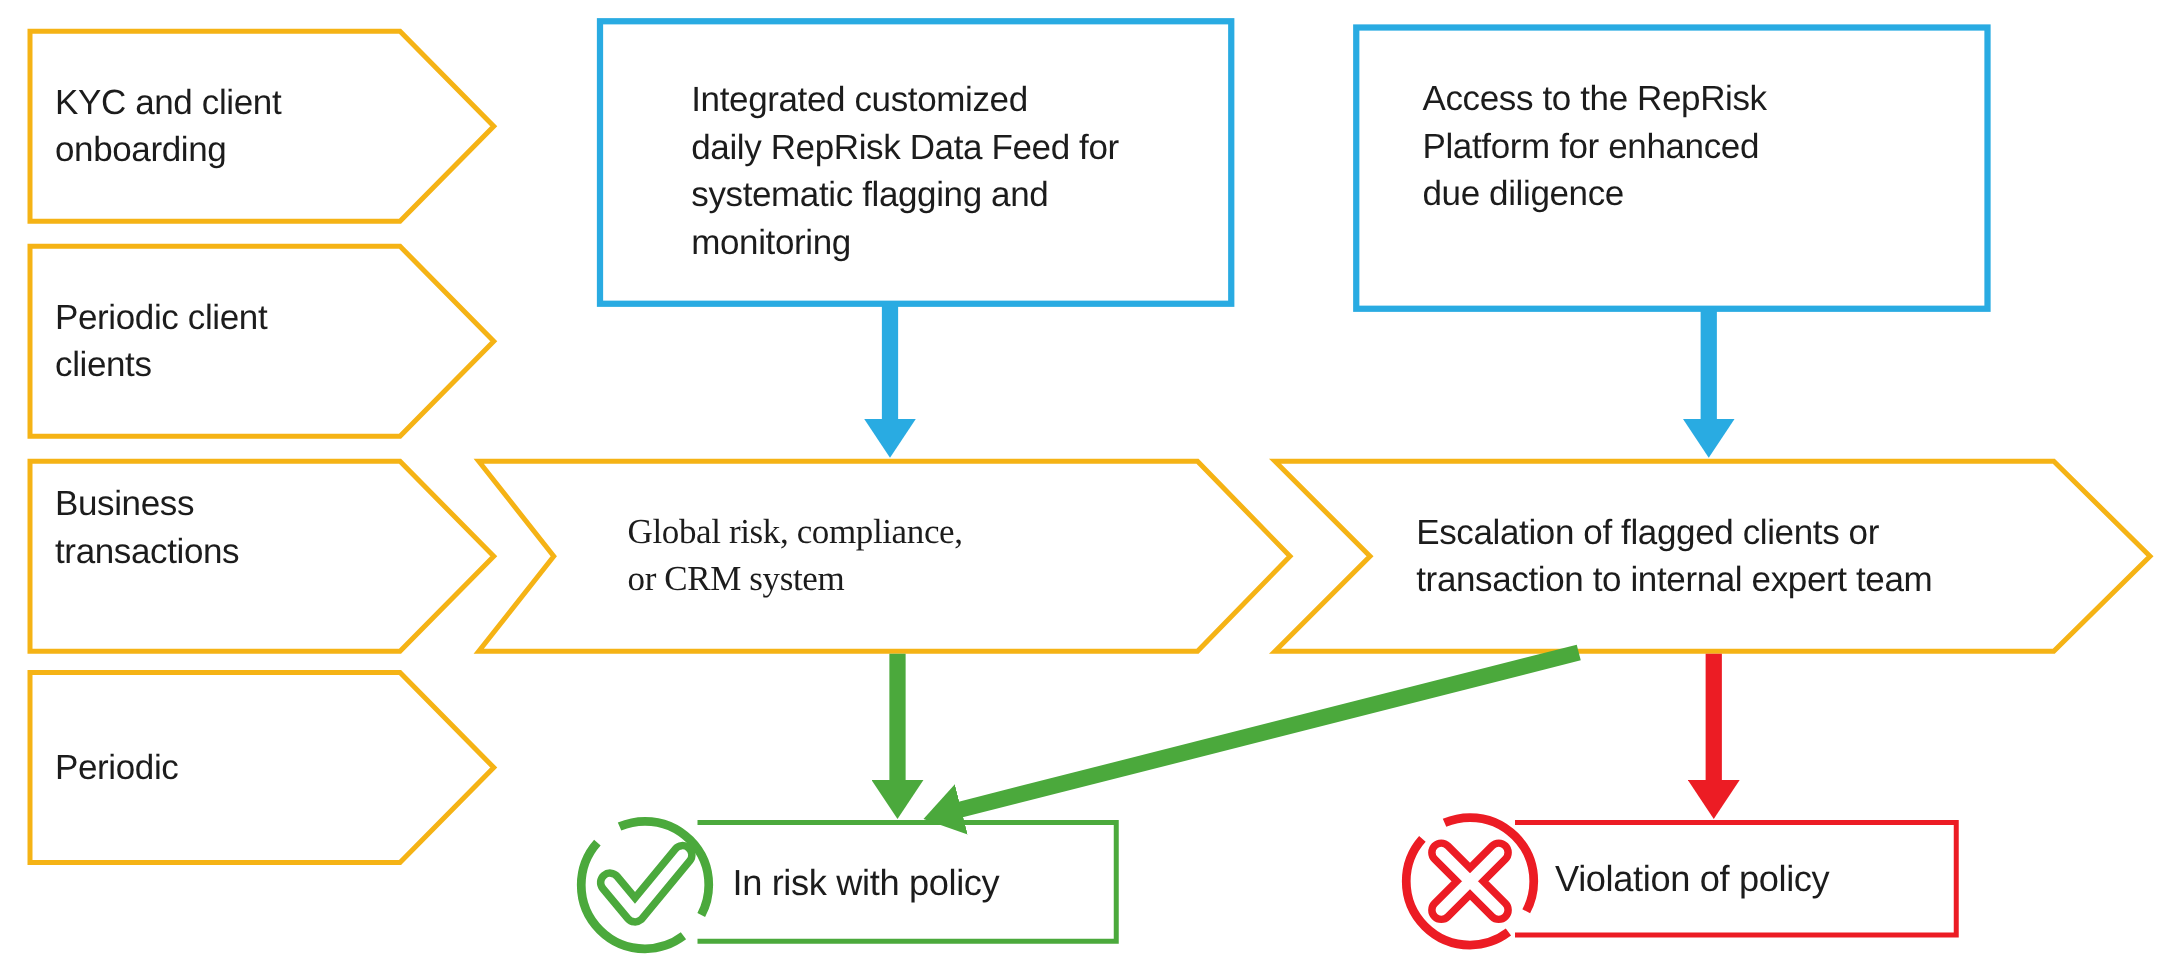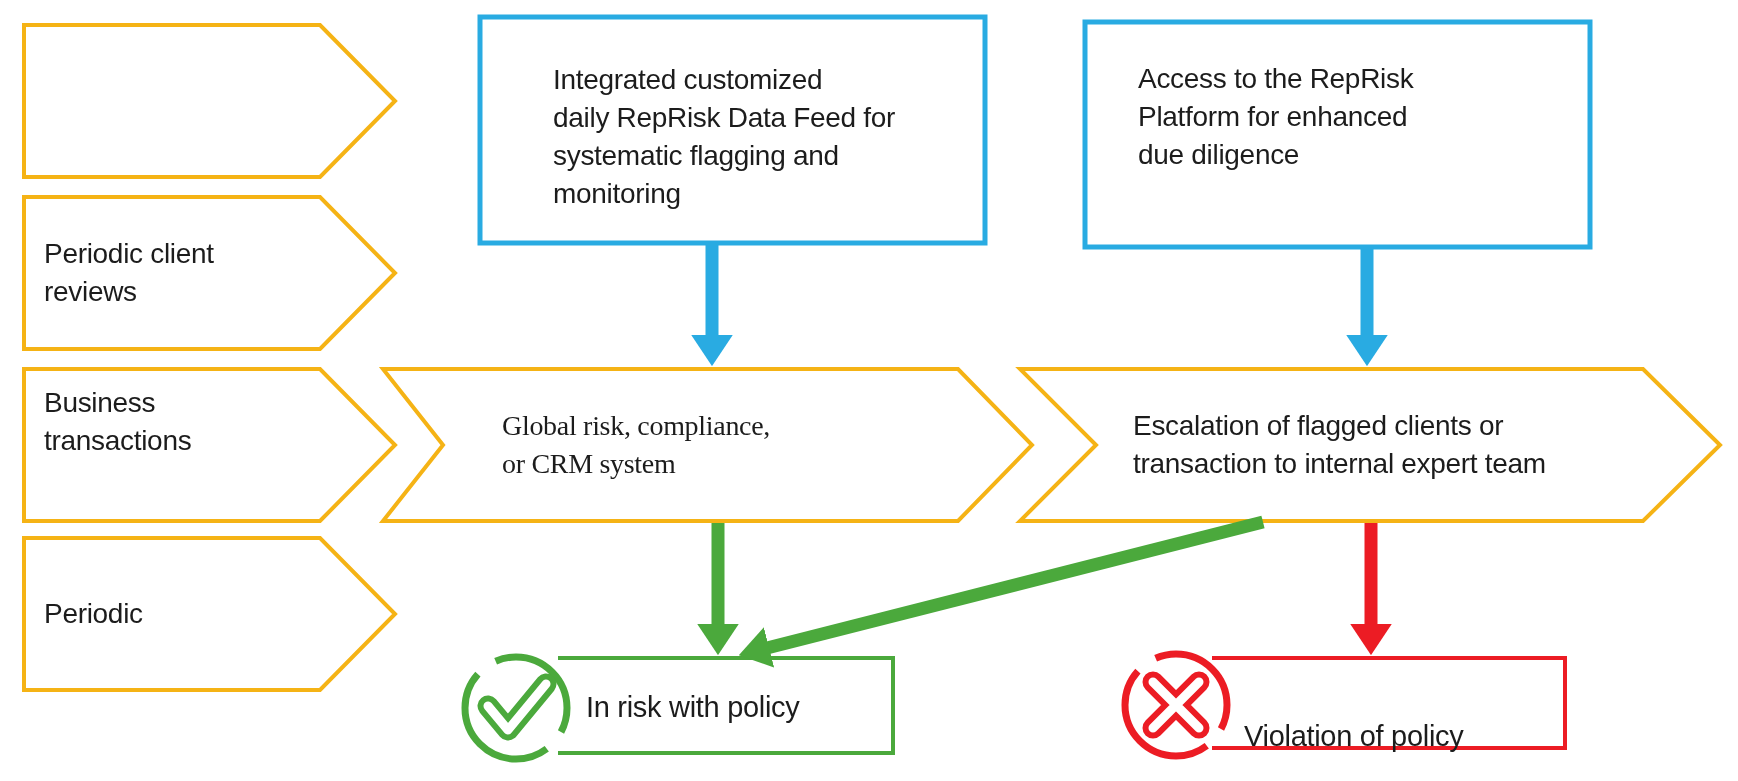--- a/index.html
+++ b/index.html
@@ -66,35 +66,37 @@
       <path d="M 1153,682 L 1199,728 M 1199,682 L 1153,728" fill="none" stroke="#ffffff" stroke-width="9" stroke-linecap="round"></path>
     </g>
 
     <line x1="712" y1="243" x2="712" y2="337" stroke="#29ABE2" stroke-width="13" marker-end="url(#head-blue)"></line>
     <line x1="1367" y1="247" x2="1367" y2="337" stroke="#29ABE2" stroke-width="13" marker-end="url(#head-blue)"></line>
     <line x1="718" y1="523" x2="718" y2="626" stroke="#4BA93C" stroke-width="13" marker-end="url(#head-green)"></line>
     <line x1="1263" y1="522" x2="767" y2="648" stroke="#4BA93C" stroke-width="13" marker-end="url(#head-green)"></line>
     <line x1="1371" y1="523" x2="1371" y2="626" stroke="#EC1C24" stroke-width="13" marker-end="url(#head-red)"></line>
   </svg>
 
+  <div class="lbl" style="left:44px;top:101px;">KYC and client
+onboarding</div>
   <div class="lbl" style="left:44px;top:273px;">Periodic client
-reviews</div>
+clients</div>
   <div class="lbl" style="left:44px;top:422px;">Business
 transactions</div>
   <div class="lbl" style="left:44px;top:614px;">Periodic</div>
 
   <div class="lbl" style="left:520px;top:137px;margin-left:33px;">Integrated customized
 daily RepRisk Data Feed for
 systematic flagging and
 monitoring</div>
   <div class="lbl" style="left:1138px;top:117px;">Access to the RepRisk
 Platform for enhanced
 due diligence</div>
 
   <div class="lbl" style="left:502px;top:445px;font-family:Liberation Serif, serif;">Global risk, compliance,
 or CRM system</div>
   <div class="lbl" style="left:1133px;top:445px;">Escalation of flagged clients or
 transaction to internal expert team</div>
 
   <div class="lbl lbl-status" style="left:586px;top:707px;">In risk with policy</div>
-  <div class="lbl lbl-status" style="left:1244px;top:704px;margin-top:32px;">Violation of policy</div>
+  <div class="lbl lbl-status" style="left:1244px;top:704px;">Violation of policy</div>
 
 </div>
 
 </body></html>

